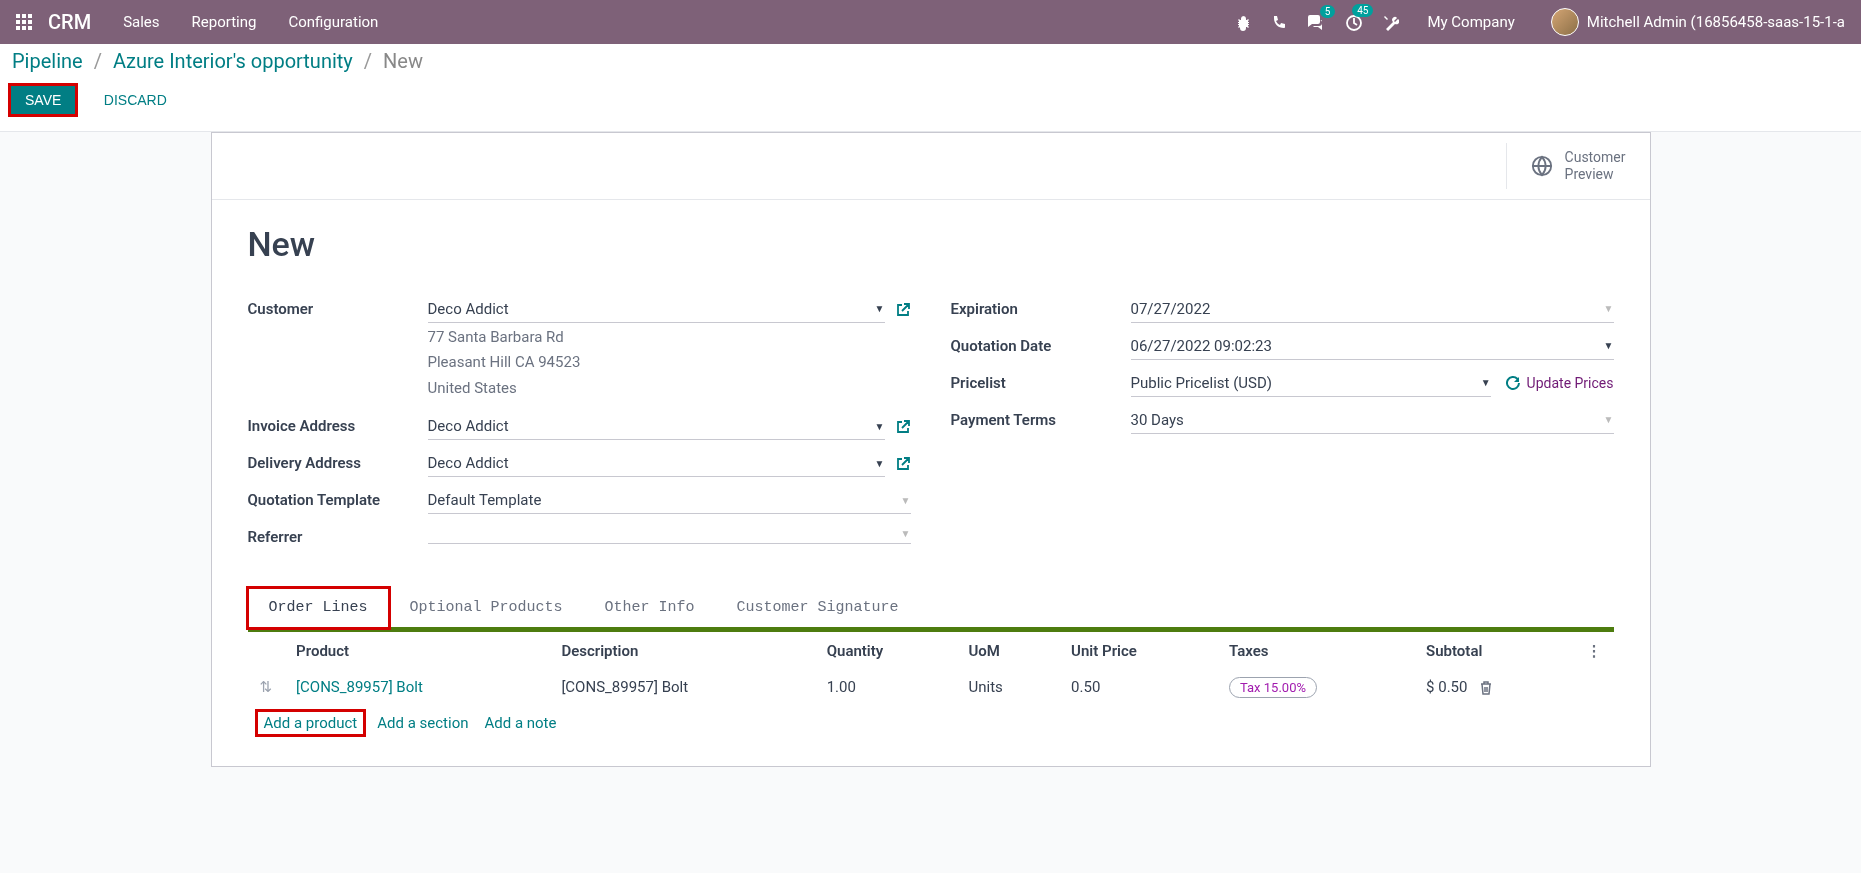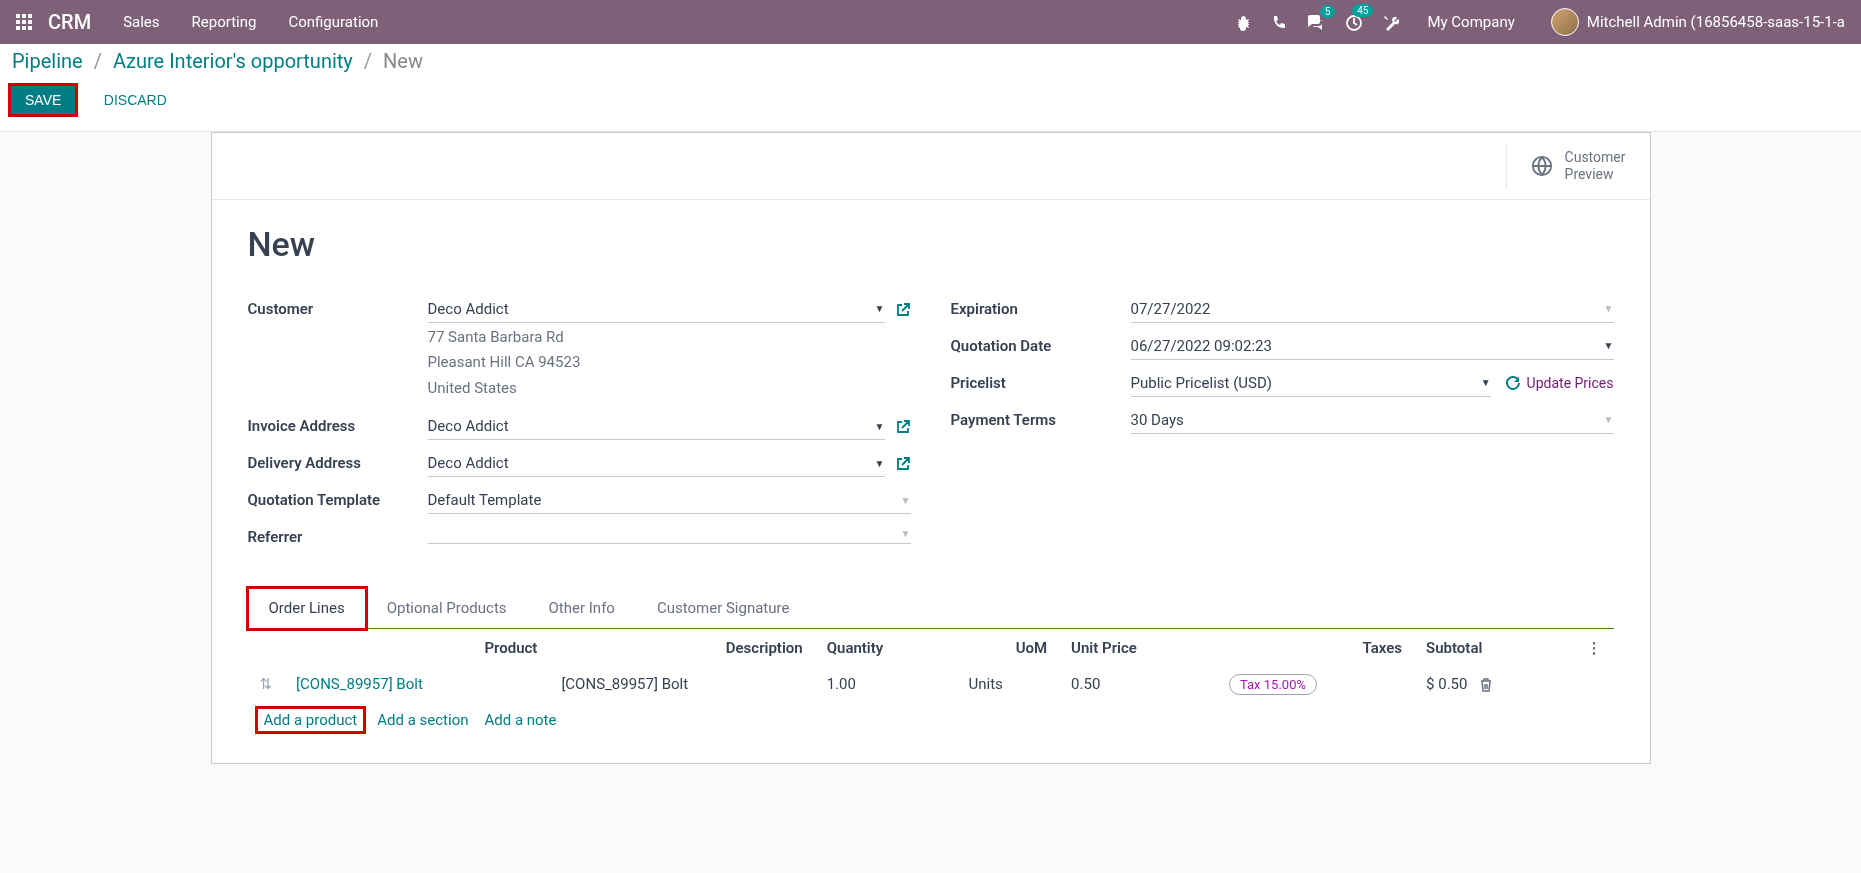--- a/index.html
+++ b/index.html
@@ -38,27 +38,27 @@
     .fields-grid { display: grid; grid-template-columns: 1fr 1fr; gap: 40px; }
     .field-row { display: flex; margin-bottom: 10px; align-items: flex-start; }
     .field-label { width: 180px; font-weight: 600; color: #374151; padding-top: 4px; font-size: 15px; }
     .field-value { flex: 1; position: relative; }
     .input-line { border-bottom: 1px solid #c8c8d0; padding: 4px 0; display: flex; align-items: center; font-size: 15px; color: #374151; }
     .caret-down { margin-left: auto; font-size: 10px; color: #374151; }
     .external-link { margin-left: 10px; color: #017e84; cursor: pointer; }
     .address-lines { color: #6b7280; font-size: 15px; line-height: 1.7; padding: 2px 0; }
     .update-prices { color: #701a75; margin-left: 14px; cursor: pointer; display: inline-flex; align-items: center; gap: 6px; }
     
-    .tabs { display: flex; border-bottom: 1px solid #4d7c0f; margin-top: 32px; }
+    .tabs { display: flex; border-bottom: 5px solid #4d7c0f; margin-top: 32px; font-family: Liberation Mono, monospace; }
     .tab { padding: 10px 20px; color: #6b7280; cursor: pointer; font-size: 15px; border: 1px solid transparent; }
     .tab.active { color: #374151; border: 1px solid #dee2e6; border-bottom: 1px solid #fff; margin-bottom: -1px; background: #fff; }
     .tab.highlight { outline: 3px solid #d40000; outline-offset: -1px; }
     
     .order-table { width: 100%; border-collapse: collapse; margin-top: 0; }
-    .order-table th { text-align: right; font-weight: 600; padding: 10px 12px; font-size: 15px; color: #374151; }
+    .order-table th { text-align: left; font-weight: 600; padding: 10px 12px; font-size: 15px; color: #374151; }
     .order-table th.num, .order-table td.num { text-align: left; }
     .order-table td { padding: 8px 12px; font-size: 15px; }
     .product-link { color: #017e84; cursor: pointer; }
     .tax-pill { border: 1.5px solid #9ca3af; border-radius: 12px; padding: 2px 10px; font-size: 13px; color: #a21caf; }
     .drag-handle { color: #9ca3af; cursor: move; }
     .trash-icon { color: #6b7280; cursor: pointer; margin-left: 8px; }
     .kebab-icon { color: #6b7280; cursor: pointer; }
     
     .line-actions { padding: 10px 12px; display: flex; gap: 16px; }
     .link-action { color: #017e84; cursor: pointer; font-size: 15px; }

